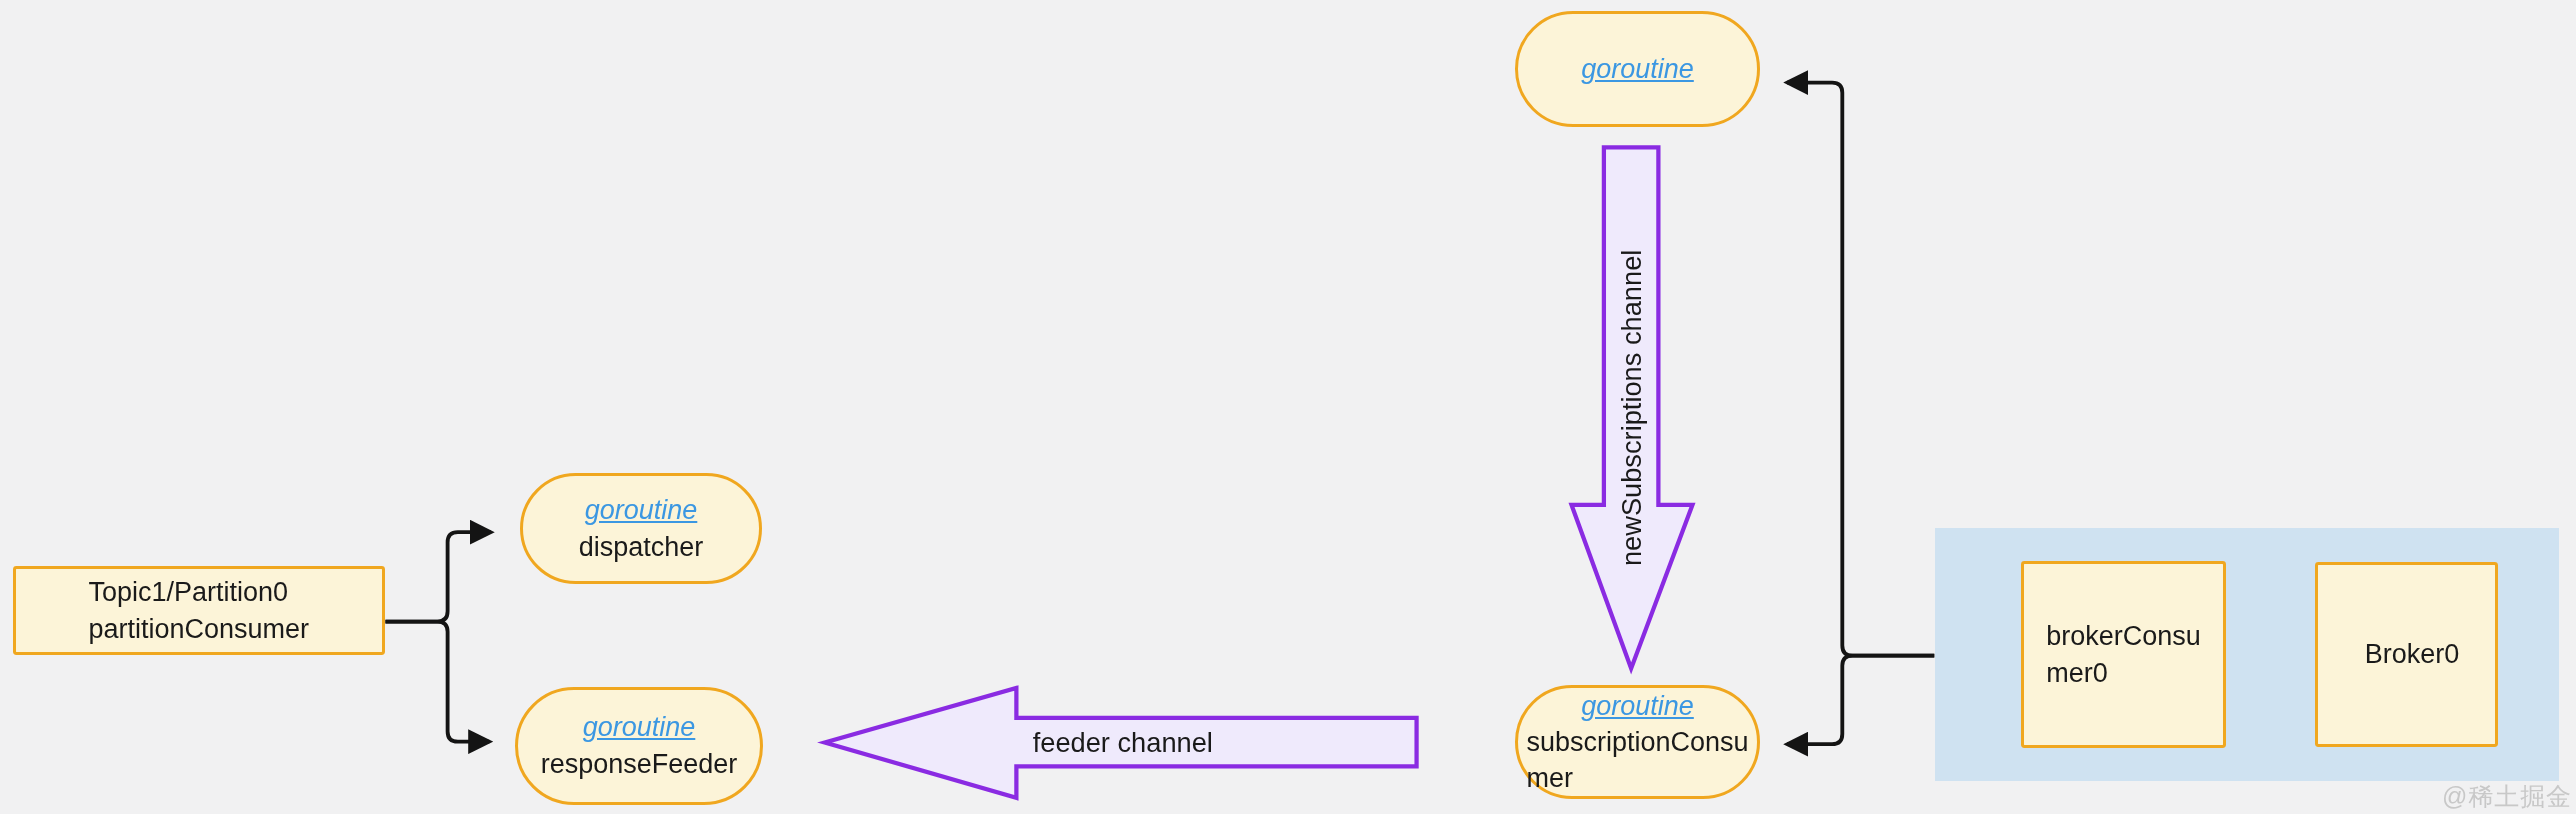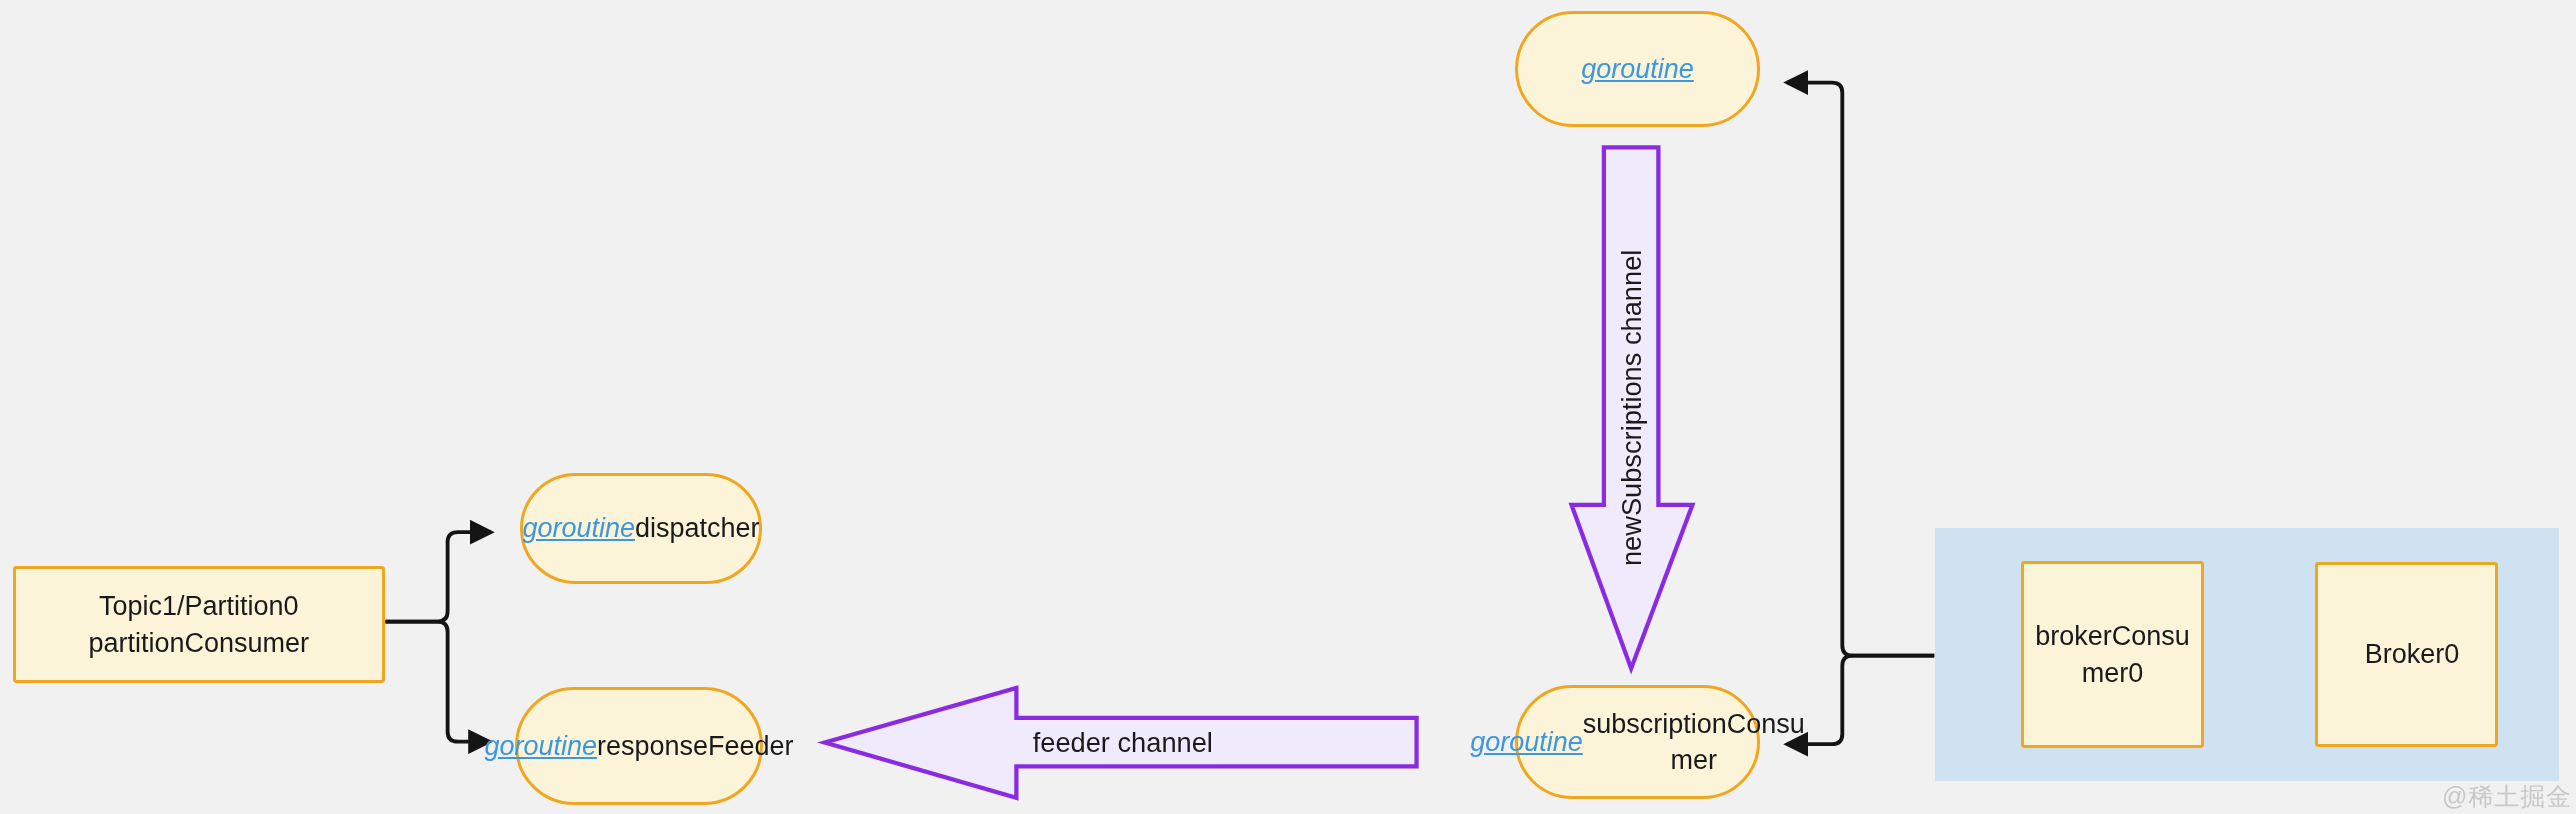--- a/index.html
+++ b/index.html
@@ -22,24 +22,24 @@
     left: 0; top: 0;
     width: 2576px;
     height: 814px;
   }
   .node {
     position: absolute;
     box-sizing: border-box;
     background: #fcf4d8;
     border: 3.4px solid #f0a71f;
     display: flex;
-    flex-direction: row;
+    flex-direction: column;
     align-items: center;
     justify-content: center;
-    text-align: center;
+    text-align: left;
     color: #1a1a1a;
     font-size: 27px;
     line-height: 37px;
     white-space: pre-line;
   }
   .stadium { border-radius: 851px; }
   .rect { border-radius: 3.4px; }
   .node-label {
     white-space: pre-line;
     color: #1a1a1a;
@@ -93,21 +93,21 @@
 
     <polygon points="1883,173 1947,173 1947,593 1987,593 1915,785 1845,593 1883,593" fill="#efeafc" stroke="#8a2be2" stroke-width="5"></polygon>
     <text class="channel-label-svg" x="1915" y="479" transform="rotate(-90, 1915, 479)" text-anchor="middle" dominant-baseline="central">newSubscriptions channel</text>
 
     <polygon points="1663,843 1193,843 1193,808 968,872 1193,937 1193,900 1663,900" fill="#efeafc" stroke="#8a2be2" stroke-width="5"></polygon>
     <text class="channel-label-svg" x="1318" y="872" text-anchor="middle" dominant-baseline="central">feeder channel</text>
   </svg>
 
   <div class="group-box" style="left:1935px; top:528px; width:624px; height:253px;"></div>
 
-  <div class="node rect" style="left:12.8px; top:566px; width:372px; height:117px;">
+  <div class="node rect" style="left:12.8px; top:566px; width:372px; height:89px;">
     <span class="node-label">Topic1/Partition0
 partitionConsumer</span>
   </div>
 
   <div class="node stadium" style="left:520px; top:473px; width:242px; height:111px;">
     <span class="goroutine-link">goroutine</span>
     <span class="node-label">dispatcher</span>
   </div>
 
   <div class="node stadium" style="left:515px; top:687px; width:248px; height:118px;">
@@ -118,21 +118,21 @@
   <div class="node stadium" style="left:1515px; top:11px; width:245px; height:116px; line-height:36px;">
     <span class="goroutine-link">goroutine</span>
   </div>
 
   <div class="node stadium" style="left:1515px; top:685px; width:245px; height:114px; line-height:36px;">
     <span class="goroutine-link">goroutine</span>
     <span class="node-label">subscriptionConsu
 mer</span>
   </div>
 
-  <div class="node rect" style="left:2021px; top:561px; width:183px; height:187px;">
+  <div class="node rect" style="left:2021px; top:561px; width:205px; height:187px;">
     <span class="node-label">brokerConsu
 mer0</span>
   </div>
 
   <div class="node rect" style="left:2315px; top:562px; width:183px; height:185px;padding-left:11px;">
     <span class="node-label">Broker0</span>
   </div>
 
   <div id="watermark">@稀土掘金技术社区</div>
 

